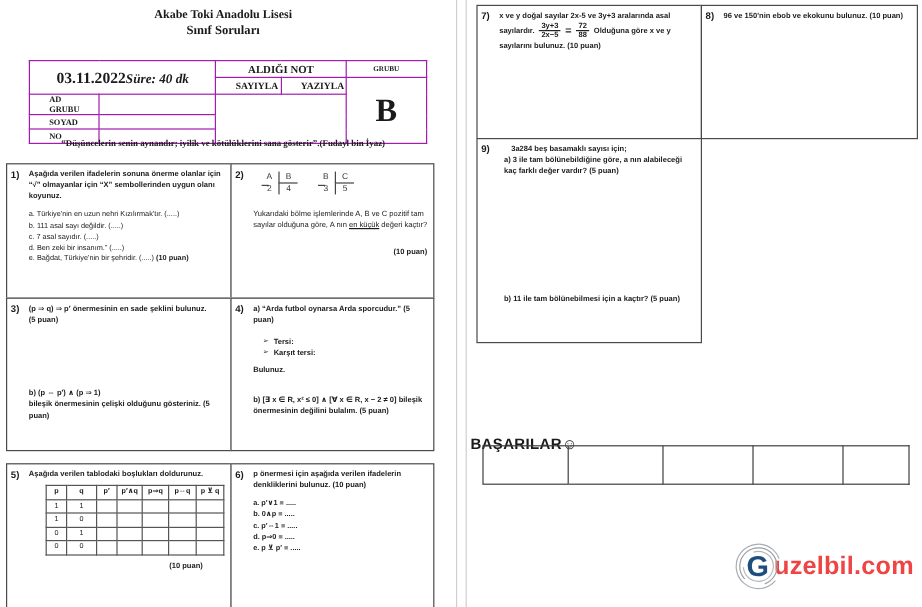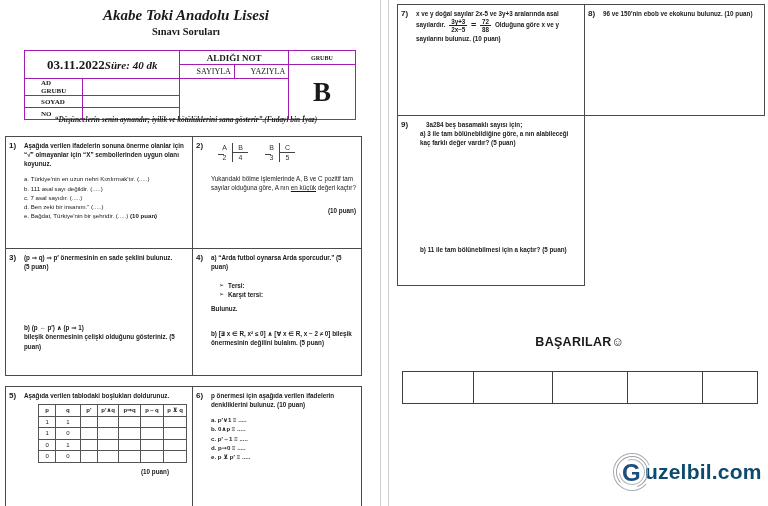--- a/index.html
+++ b/index.html
@@ -9,39 +9,39 @@
     font-family:"Liberation Sans","DejaVu Sans",sans-serif;
   }
   .page{position:absolute;top:0;height:506px;background:#fff;}
   .page-left{left:0;width:372px;}
   .page-right{left:392px;width:376px;}
   .page-edge{position:absolute;top:0;bottom:0;width:1px;background:#cfcfcf;}
   .edge-1{left:380px;} .edge-2{left:388px;}
 
   
   .exam-header{text-align:center;font-family:"Liberation Serif","DejaVu Serif",serif;font-weight:bold;padding-top:7px;}
-  .exam-header .l1{font-size:15px;font-style:italic;}
+  .exam-header .l1{font-size:10px;}
   .exam-header .l2{font-size:10.5px;margin-top:3px;}
   .exam-header .l3{font-size:10.5px;margin-top:2px;}
 
   
   table.info{position:absolute;left:24px;top:50px;width:332px;border-collapse:collapse;table-layout:fixed;
     font-family:"Liberation Serif","DejaVu Serif",serif;}
   table.info td{border:1px solid #a21caf;padding:0 16px;vertical-align:middle;overflow:hidden;}
   td.datecell{font-size:13px;font-weight:bold;text-align:center;}
   td.datecell .dur{font-size:11px;font-style:italic;}
   td.aldigi{font-size:9px;font-weight:bold;text-align:center;height:13px;}
-  td.subcol{font-size:8px;font-weight:normal;text-align:left;height:13px;}
+  td.subcol{font-size:8px;font-weight:bold;text-align:left;height:13px;}
   td.grubu{font-size:6px;font-weight:bold;text-align:center;vertical-align:top;padding-top:1px;}
   td.bigb{font-size:27px;font-weight:bold;text-align:center;font-family:"Liberation Serif",serif;}
   td.flabel{font-size:7px;font-weight:bold;height:11px;}
   td.fvalue{height:11px;}
 
   .quote{position:absolute;left:0;top:115px;width:372px;text-align:center;
-    font-family:"Liberation Serif","DejaVu Serif",serif;font-weight:bold;font-size:7.4px;font-style:italic;}
+    font-family:"Liberation Serif","DejaVu Serif",serif;font-weight:bold;font-size:7.4px;}
 
   
   .qbox{position:absolute;border:1px solid #4a4a4a;background:#fff;box-sizing:border-box;
     display:flex;align-items:flex-start;padding:4px 3px 2px 2px;}
   .qnum{font-weight:bold;font-size:8px;flex:0 0 15px;text-align:left;padding-left:1px;}
   .qbody{flex:1;font-size:6.3px;line-height:1.45;padding-right:2px;}
   .stem{font-weight:bold;}
   .item{font-size:6.1px;line-height:1.5;}
   .pts{font-weight:bold;}
   .pts-right{text-align:right;font-weight:bold;margin-top:4px;}
@@ -78,21 +78,21 @@
   .bullet-line{display:flex;gap:4px;margin-left:8px;}
   .bullet-mark{font-size:6px;}
 
   
   .frac{display:inline-block;text-align:center;vertical-align:middle;font-size:6.3px;line-height:1.15;margin:0 2px;}
   .frac .num{display:block;border-bottom:1px solid #222;padding:0 2px;}
   .frac .den{display:block;padding:0 2px;}
   .eqsign{font-size:9px;vertical-align:middle;}
 
   
-  .success{position:absolute;left:0;top:335px;width:376px;text-align:center;
+  .success{position:absolute;left:0;top:363px;width:376px;text-align:left;
     font-weight:bold;font-size:12.5px;letter-spacing:0.3px;}
   .score-strip{position:absolute;left:10px;top:371px;width:356px;height:33px;display:flex;box-sizing:border-box;}
   .score-cell{border:1px solid #3f3f3f;border-left:none;box-sizing:border-box;height:33px;}
   .score-cell:first-child{border-left:1px solid #3f3f3f;}
   .sc1{width:72px;} .sc2{width:79px;} .sc3{width:75px;} .sc4{width:75px;} .sc5{width:55px;}
 
   
   .logo{position:absolute;left:612px;top:452px;display:flex;align-items:center;font-weight:bold;}
   .logo-mark{position:relative;width:40px;height:40px;flex:0 0 40px;}
   .logo-mark svg{position:absolute;left:0;top:0;}
@@ -102,21 +102,21 @@
   .u{text-decoration:underline;}
   .gap{height:6px;}
 </style>
 </head>
 <body>
 
 <div class="page page-left">
 
   <div class="exam-header">
     <div class="l1">Akabe Toki Anadolu Lisesi</div>
-    <div class="l3">Sınavı Soruları</div>
+    <div class="l3">Sınıf Soruları</div>
   </div>
 
   <table class="info">
     <colgroup>
         <col style="width:58px">
         <col style="width:97px">
         <col style="width:54px">
         <col style="width:54px">
         <col style="width:67px">
       </colgroup>
@@ -352,14 +352,14 @@
 
 <div class="logo">
   <span class="logo-mark">
     <svg width="40" height="40" viewBox="0 0 40 40" aria-hidden="true">
       <circle cx="20" cy="20" r="18.5" fill="none" stroke="#a9adb2" stroke-width="1" stroke-dasharray="96 20" transform="rotate(40 20 20)"></circle>
       <circle cx="20" cy="20" r="15.5" fill="none" stroke="#9aa0a6" stroke-width="1" stroke-dasharray="78 18" transform="rotate(140 20 20)"></circle>
       <circle cx="20" cy="20" r="12.5" fill="none" stroke="#b3b7bc" stroke-width="1" stroke-dasharray="60 16" transform="rotate(260 20 20)"></circle>
     </svg>
     <span class="logo-g" style="color: rgb(29, 78, 126);">G</span>
   </span>
-  <span class="logo-rest" style="color: #0c4a6e;">uzelbil.com</span>
+  <span class="logo-rest" style="color: #ef4444;">uzelbil.com</span>
 </div>
 
 </body></html>

